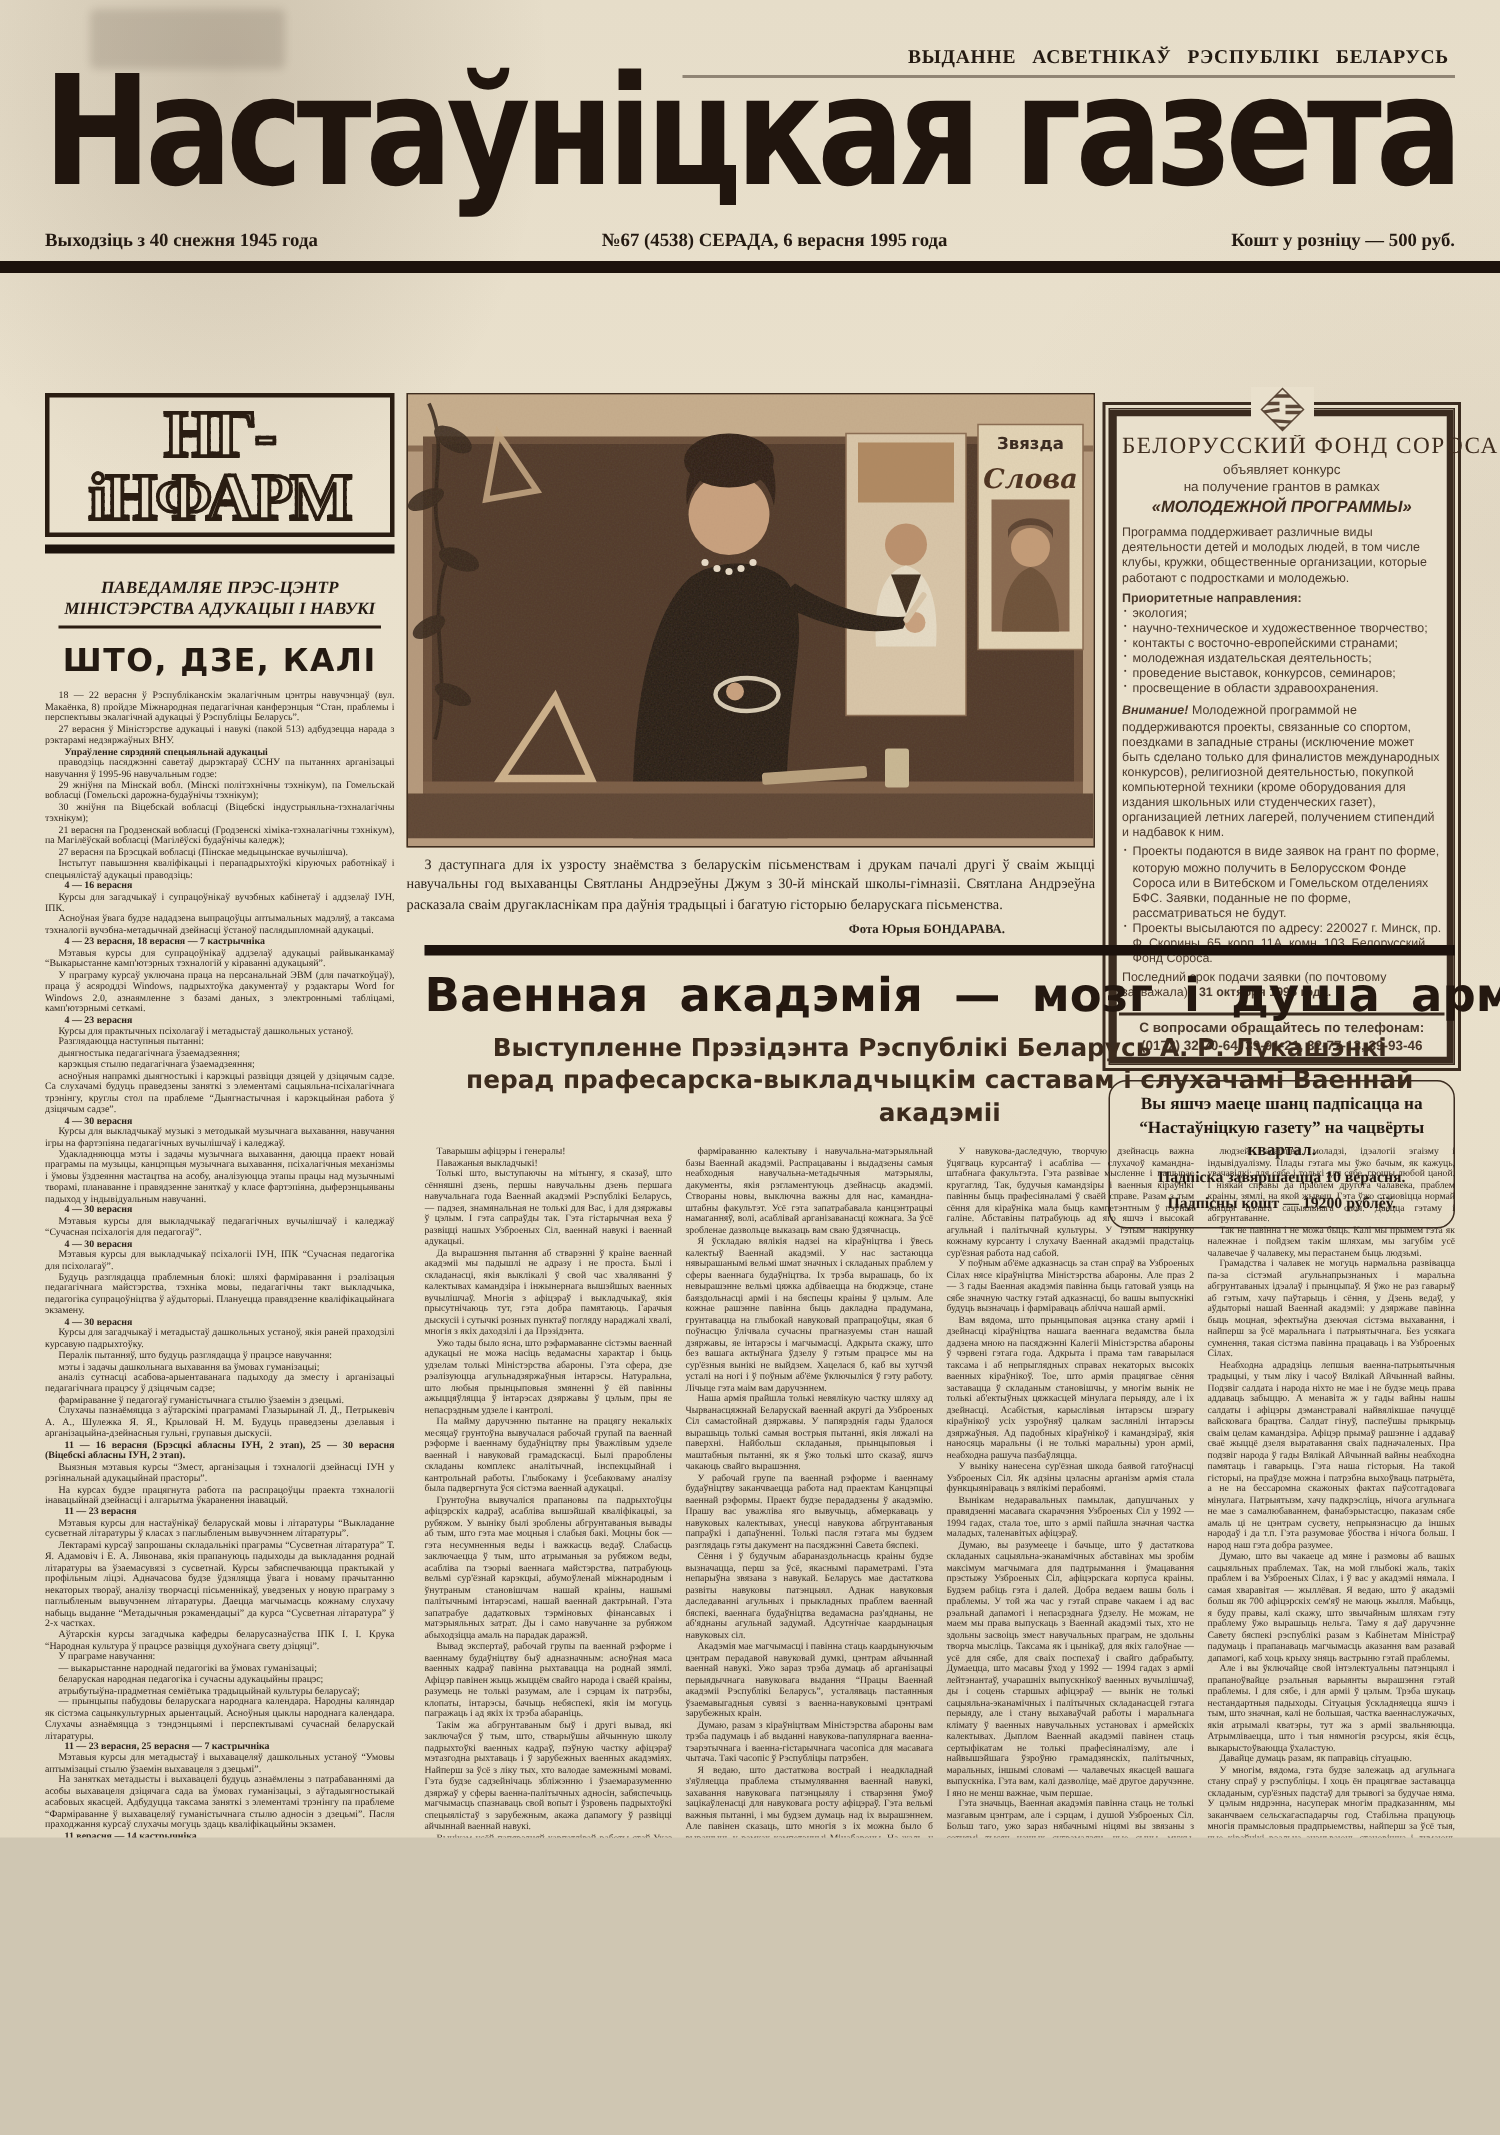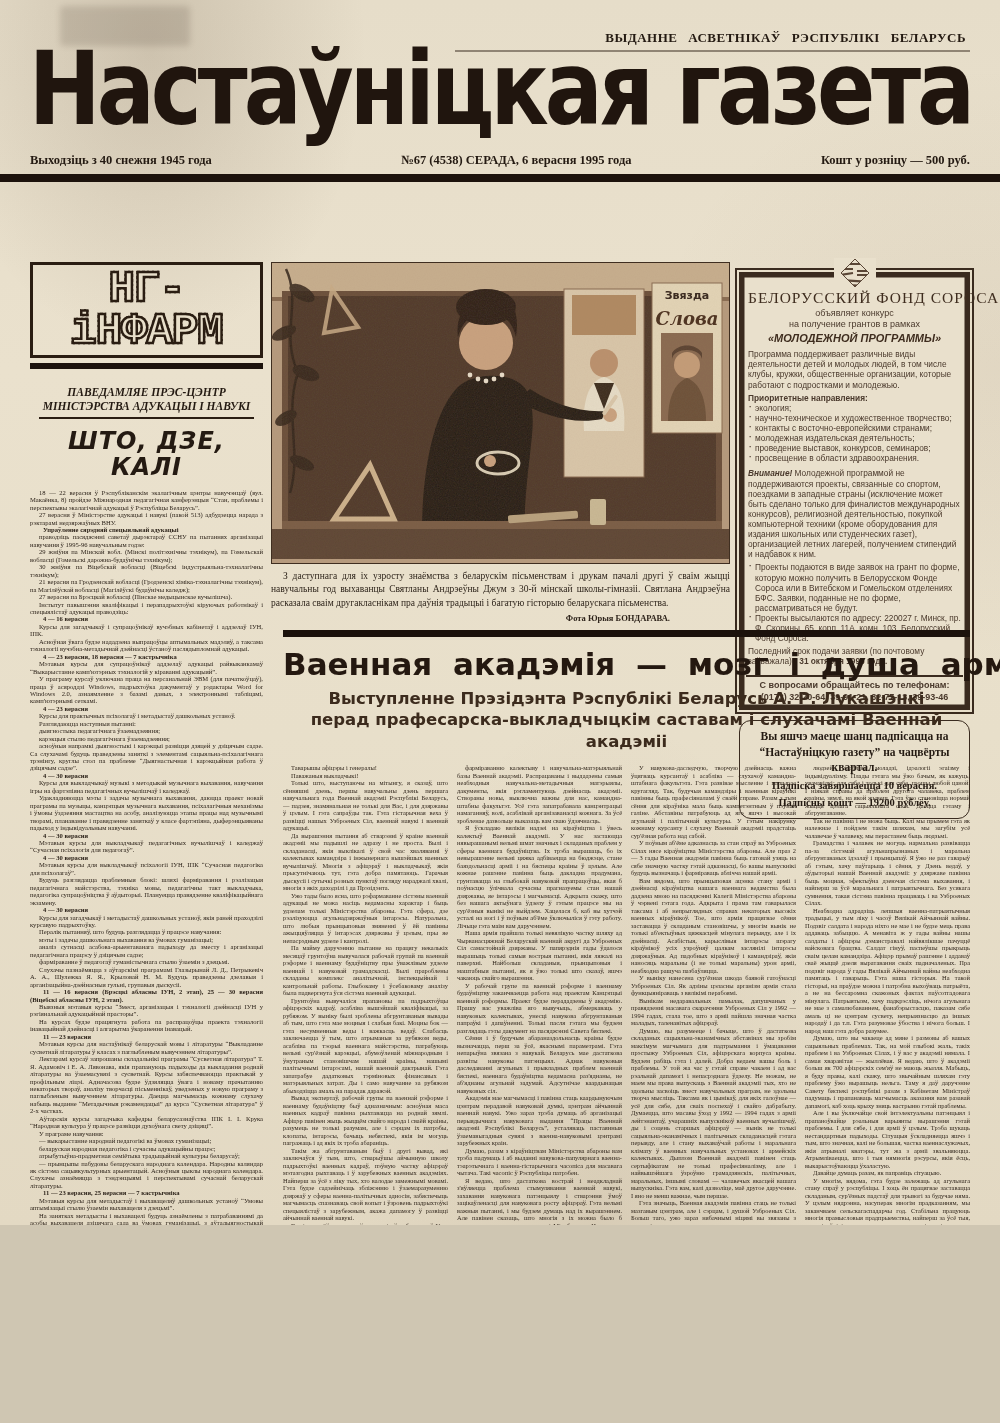--- a/index.html
+++ b/index.html
@@ -18,28 +18,28 @@
   .daterow{position:absolute;top:153px;left:30px;right:30px;display:flex;justify-content:space-between;
     font-weight:bold;font-size:12.5px;color:#241a12;}
   .bar{position:absolute;left:0;right:0;height:8px;background:#1c120c;}
   .bar.top{top:174px;}
   .headline{position:absolute;top:192px;left:30px;width:940px;margin:0;text-align:center;
     font-family:"DejaVu Sans",sans-serif;font-weight:bold;font-size:27px;line-height:1.22;
     word-spacing:8px;color:#44301f;}
   
   .left{position:absolute;left:30px;top:262px;width:233px;height:1150px;}
   .ng-box{border:3px solid #2a1d12;padding:4px 2px 2px;}
-  .ng-title{font-family:Liberation Mono, monospace;font-weight:bold;font-size:44px;line-height:.95;text-align:center;
+  .ng-title{font-family:Liberation Serif, serif;font-weight:bold;font-size:44px;line-height:.95;text-align:center;
     letter-spacing:-1px;color:#e8dfca;-webkit-text-stroke:2.5px #2a1d12;
     background:repeating-linear-gradient(135deg,#2a1d12 0 1.5px,#e8dfca 1.5px 3.5px);
     -webkit-background-clip:text;background-clip:text;}
   .ng-bar{height:6px;background:#1c120c;margin-top:5px;}
   .press{margin:16px auto 0;width:225px;text-align:center;font-style:italic;font-weight:bold;font-size:11.5px;line-height:1.25;color:#241a12;}
   .press-rule{width:215px;height:2px;background:#2a1d12;margin:4px auto 0;}
-  .wwq{margin-top:10px;text-align:center;font-family:"DejaVu Sans",sans-serif;font-weight:bold;font-size:24px;line-height:1.05;letter-spacing:1px;color:#241a12;font-style:italic;}
+  .wwq{margin-top:10px;text-align:center;font-family:"DejaVu Sans",sans-serif;font-weight:bold;font-size:21px;line-height:1.05;letter-spacing:1px;color:#241a12;}
   .ng-body{margin-top:9px;text-align:justify;height:938px;overflow:hidden;}
   .ng-p{margin:0;font-size:6.6px;line-height:7.45px;text-indent:9px;color:#2e241b;}
   .ng-p.d{font-weight:bold;text-indent:13px;}
   
   .center{position:absolute;left:271px;top:262px;width:459px;}
   .photo{margin:0;border:1px solid #3f2e20;background:#b69a7d;}
   .caption{margin-top:6px;font-size:9.5px;line-height:1.4;text-align:justify;text-indent:12px;color:#2e241b;}
   .credit{margin-top:3px;text-align:right;font-weight:bold;font-size:8.5px;padding-right:60px;color:#2e241b;}
   
   .right{position:absolute;left:739px;top:258px;width:231px;}

